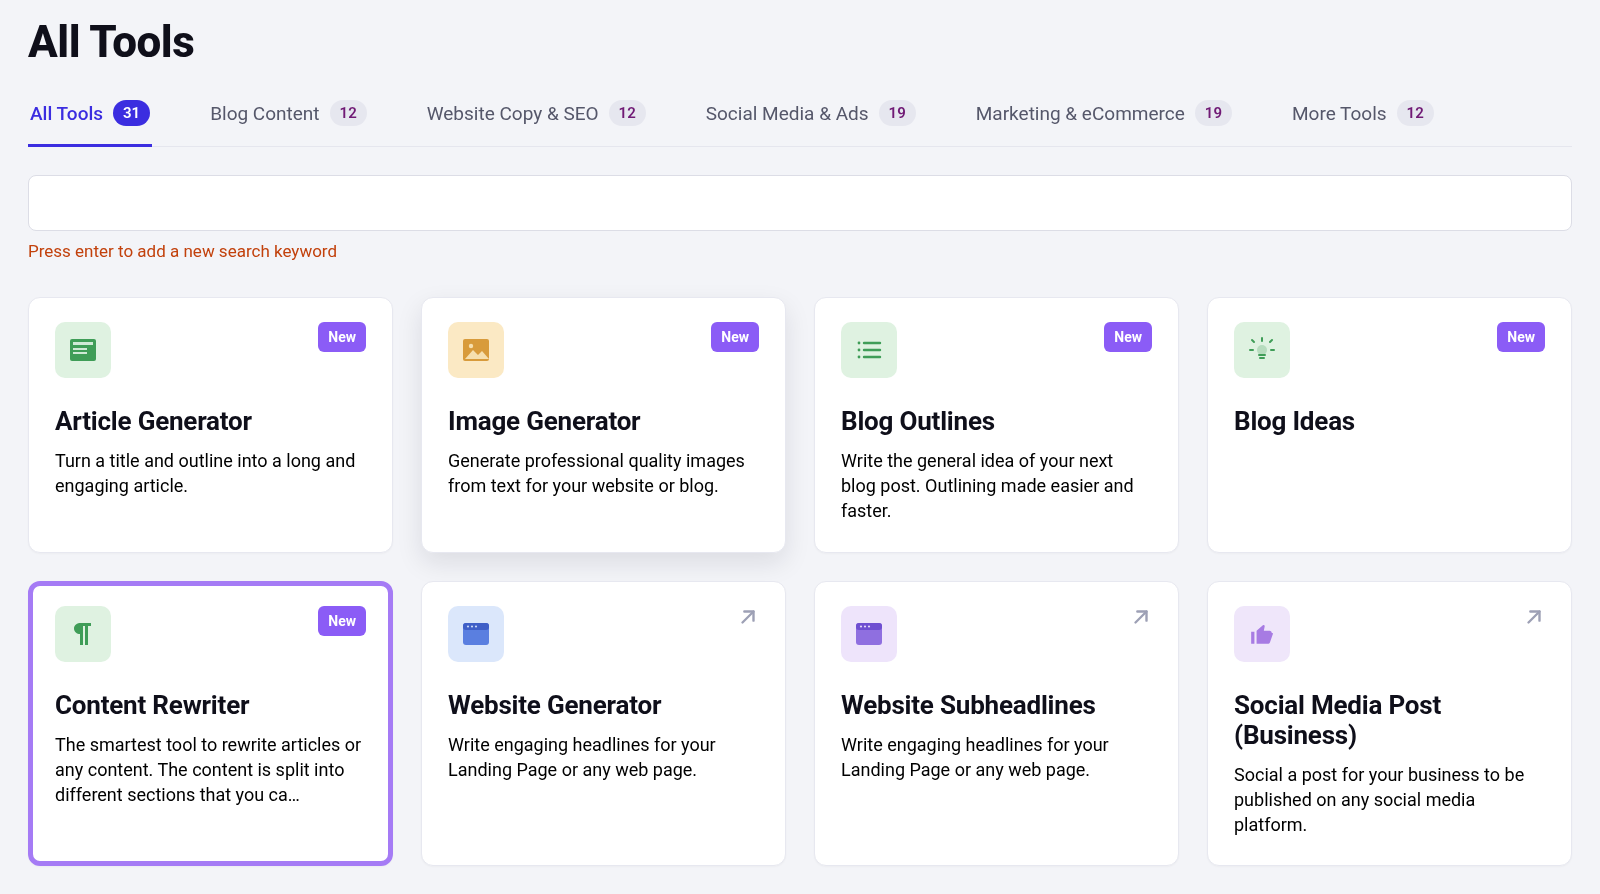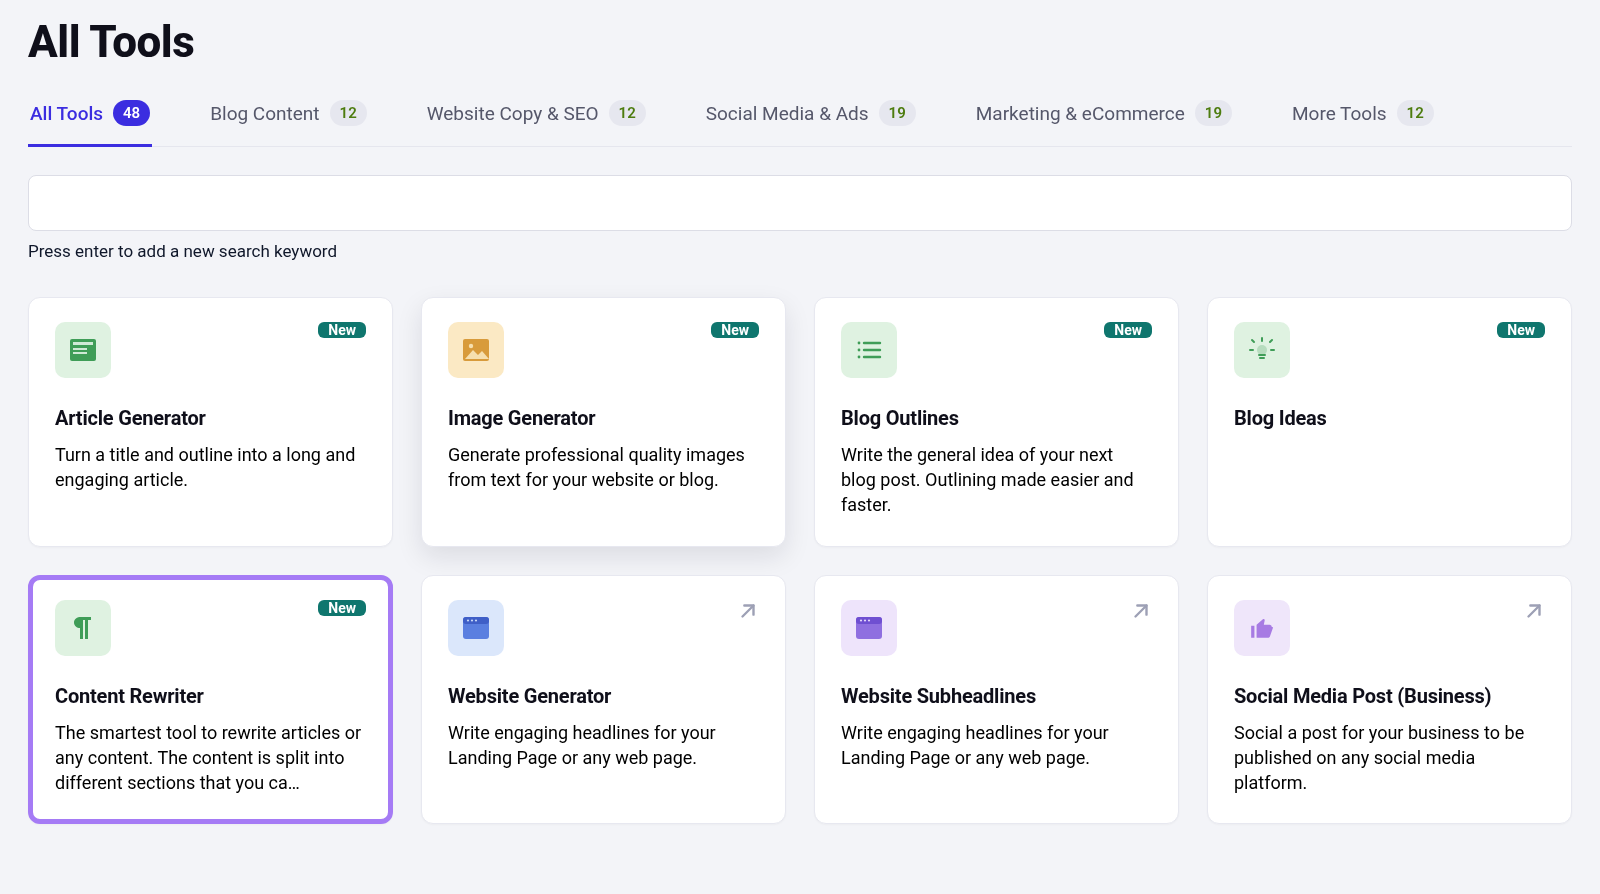--- a/index.html
+++ b/index.html
@@ -40,42 +40,42 @@
   }
   .tab .count {
     display: inline-flex;
     align-items: center;
     justify-content: center;
     min-width: 34px;
     height: 26px;
     padding: 0 10px;
     border-radius: 14px;
     background: #e6e7ef;
-    color: #4d7c0f;
+    color: #701a75;
     font-size: 15px;
     font-weight: 600;
   }
   .tab.active .count {
     background: #3b2de0;
     color: #fff;
   }
   .search-wrap { margin-top: 28px; }
   .search-input {
     width: 100%;
     height: 56px;
     border: 1px solid #dcdde6;
     border-radius: 8px;
     background: #fff;
     padding: 0 16px;
     font-size: 18px;
   }
   .search-hint {
     margin-top: 10px;
     font-size: 17px;
-    color: #0f172a;
+    color: #c2410c;
   }
   .grid {
     margin-top: 36px;
     display: grid;
     grid-template-columns: repeat(4, 1fr);
     gap: 28px;
   }
   .card {
     background: #fff;
     border: 1px solid #e7e8f0;
@@ -101,32 +101,32 @@
   }
   .icon-tile {
     width: 56px;
     height: 56px;
     border-radius: 10px;
     display: flex;
     align-items: center;
     justify-content: center;
   }
   .badge-new {
-    background: #0f766e;
+    background: #8b5cf6;
     color: #fff;
     font-size: 14px;
     font-weight: 700;
-    padding: 0 10px;
+    padding: 7px 10px;
     border-radius: 6px;
   }
   .arrow-icon {
     color: #9da0b5;
   }
   .card-title {
-    font-size: 20px;
+    font-size: 26px;
     font-weight: 700;
     margin-bottom: 12px;
     letter-spacing: -0.2px;
   }
   .card-desc {
     font-size: 18px;
     line-height: 1.4;
     color: #000000;
   }
   
@@ -138,21 +138,21 @@
   svg { display: block; }
 </style>
 </head>
 <body>
 
 <h1 class="page-title">All Tools</h1>
 
 <div class="tabs">
   <div class="tab active">
     <span>All Tools</span>
-    <span class="count">48</span>
+    <span class="count">31</span>
   </div>
   <div class="tab">
     <span>Blog Content</span>
     <span class="count">12</span>
   </div>
   <div class="tab">
     <span>Website Copy &amp; SEO</span>
     <span class="count">12</span>
   </div>
   <div class="tab">

